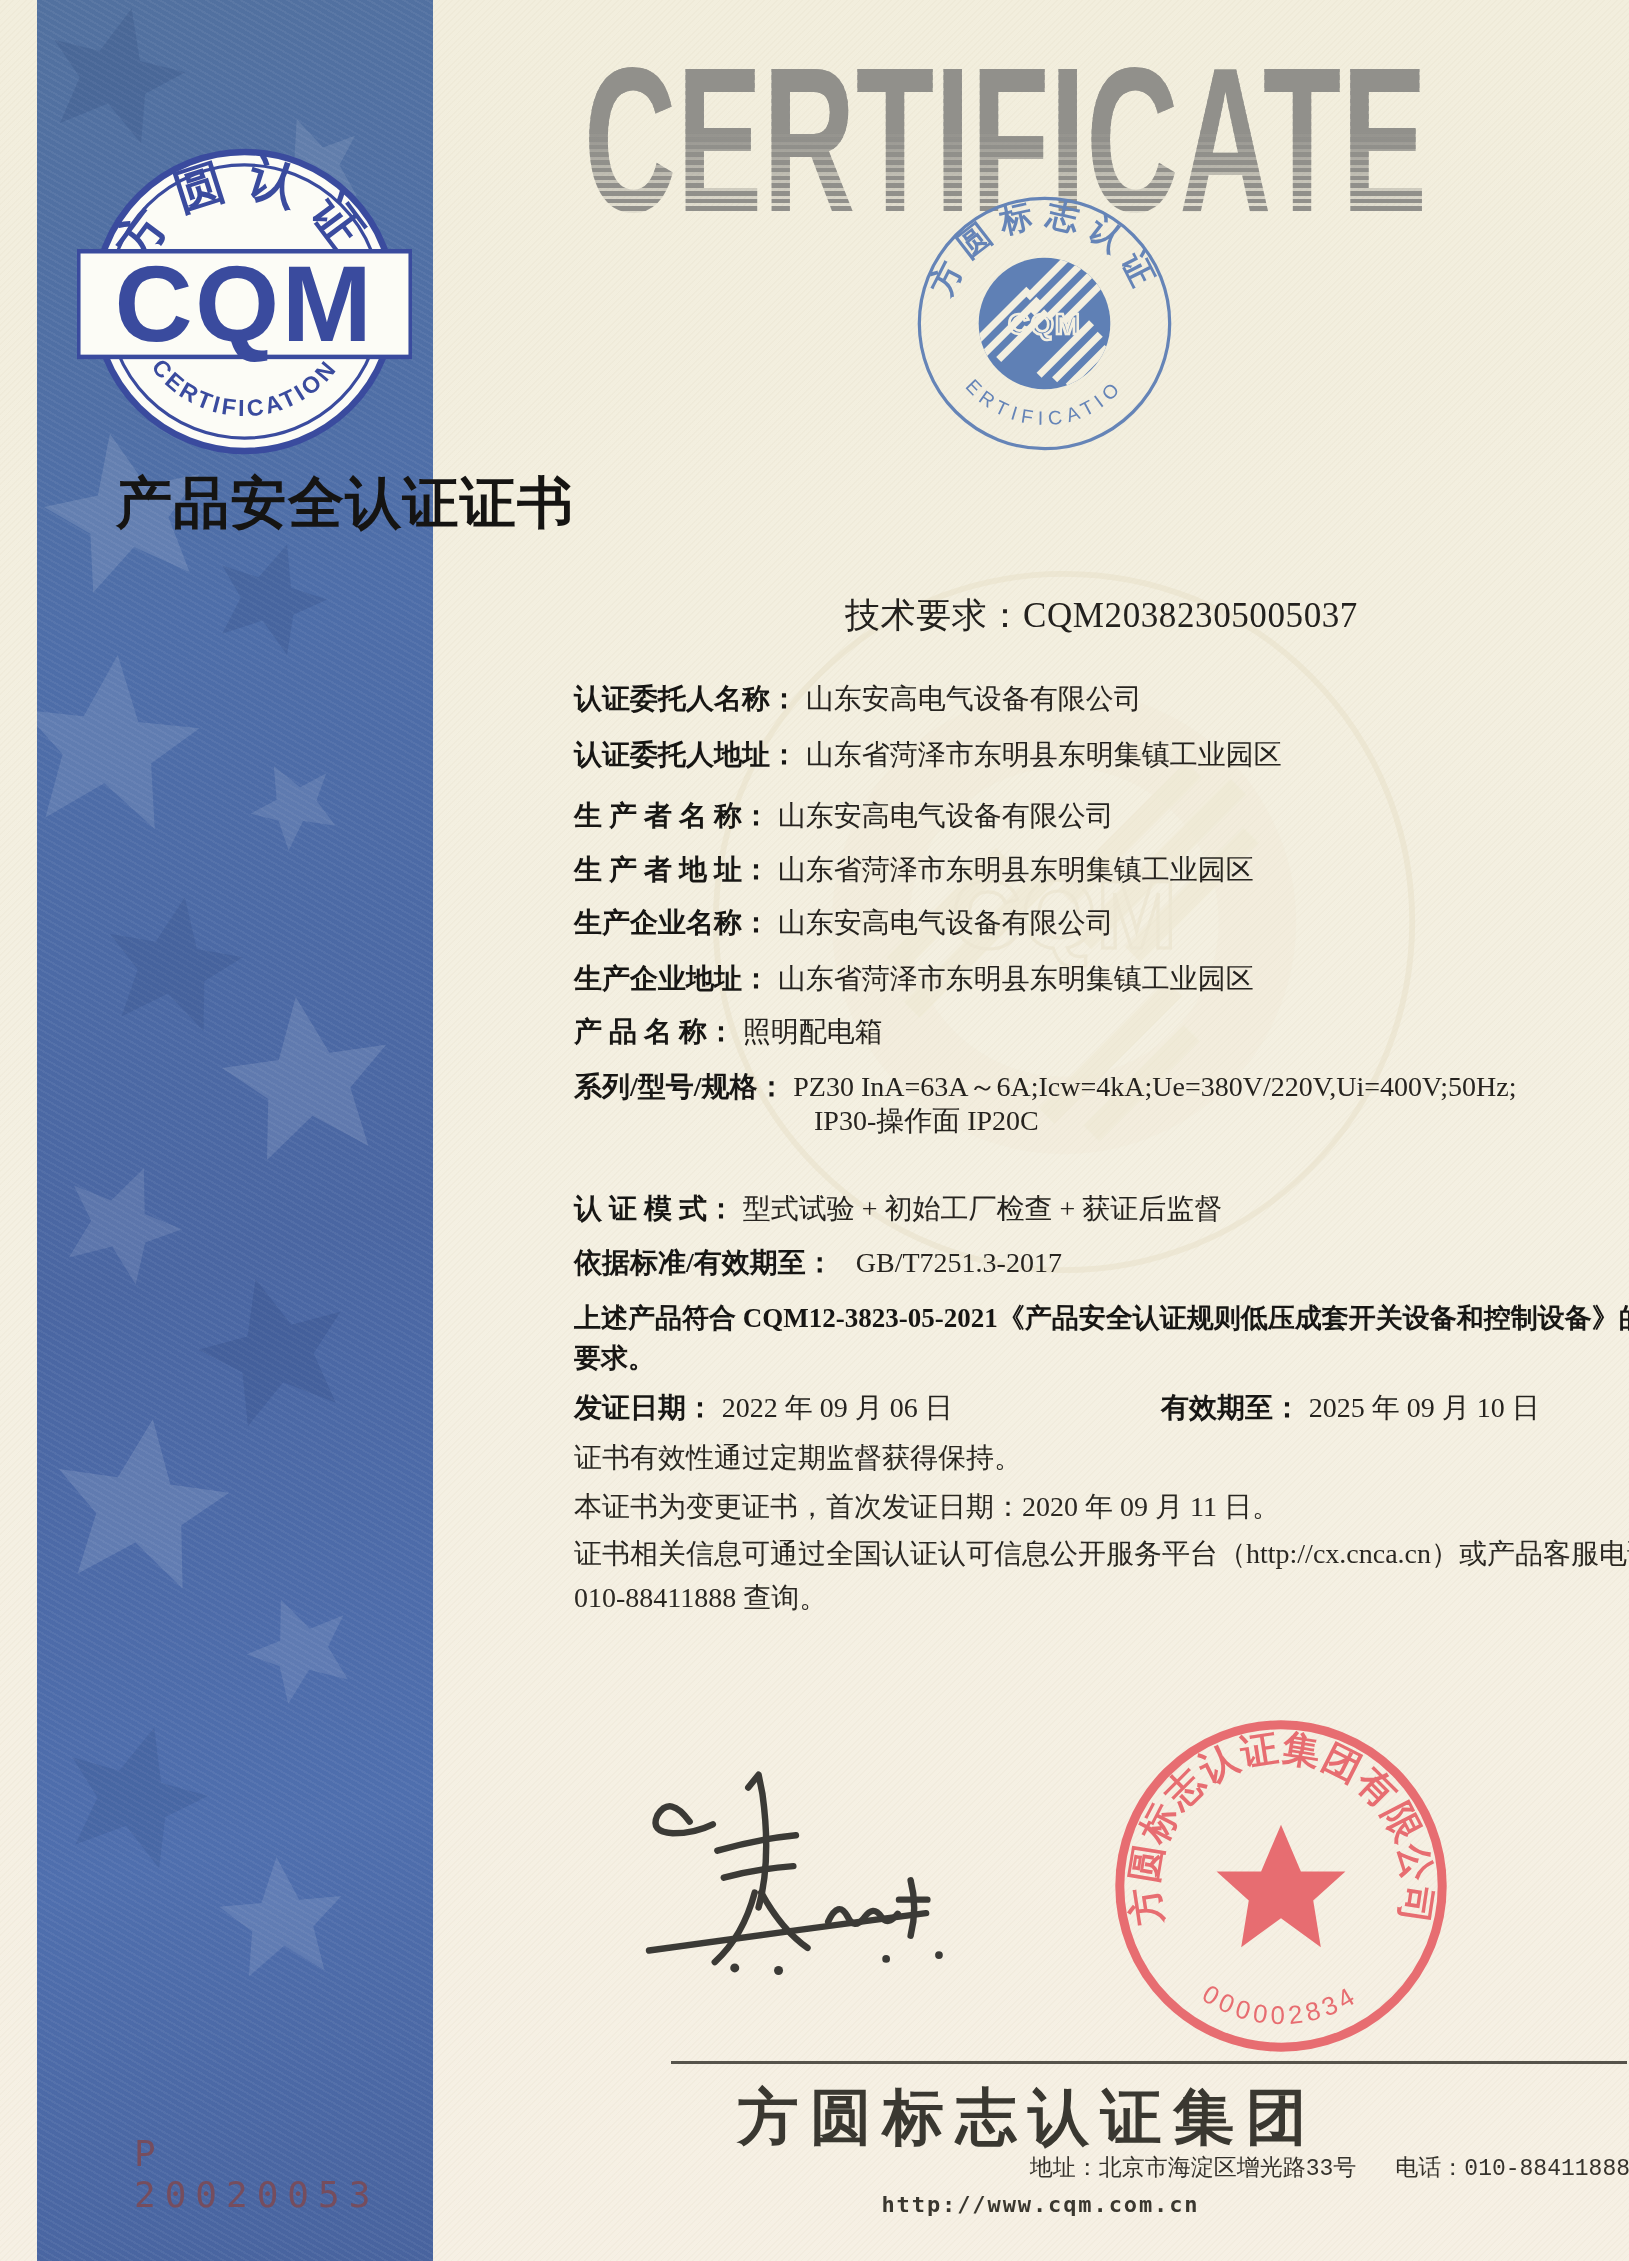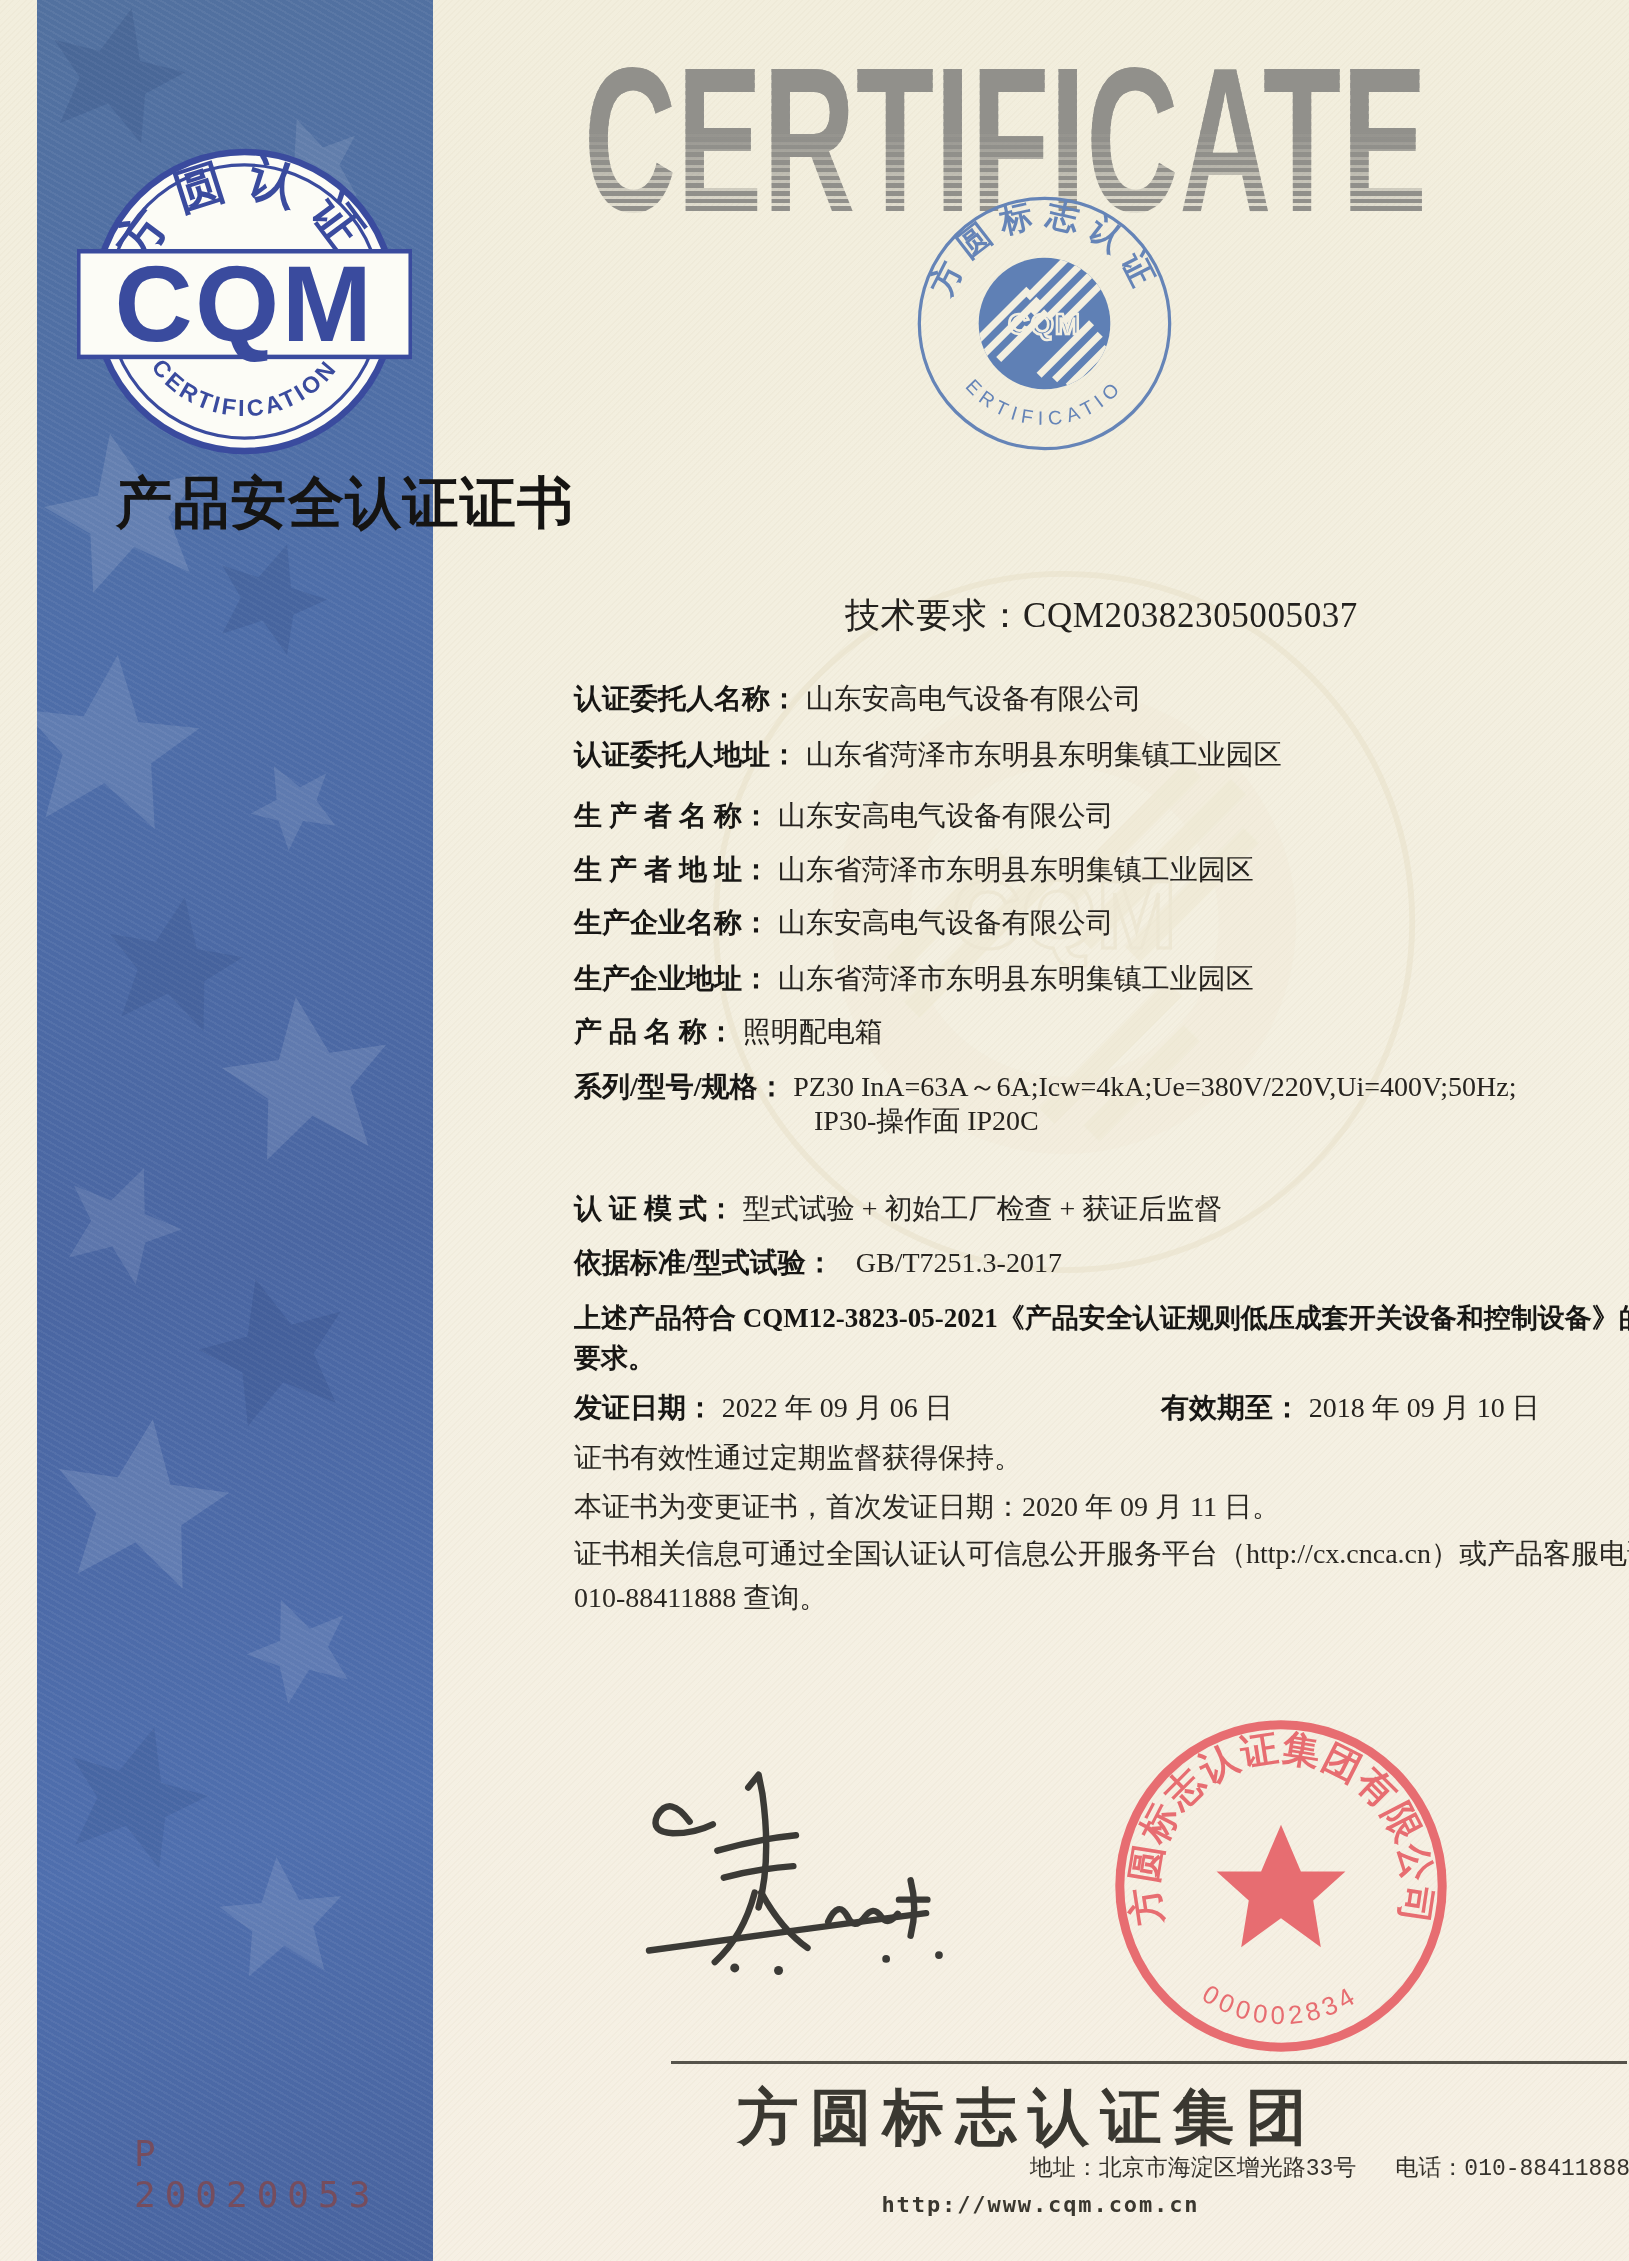--- a/index.html
+++ b/index.html
@@ -172,27 +172,27 @@
   <div class="row" style="top:683px"><span class="lbl">认证委托人名称：</span><span class="val">山东安高电气设备有限公司</span></div>
   <div class="row" style="top:739px"><span class="lbl">认证委托人地址：</span><span class="val">山东省菏泽市东明县东明集镇工业园区</span></div>
   <div class="row" style="top:800px"><span class="lbl">生 产 者 名 称：</span><span class="val">山东安高电气设备有限公司</span></div>
   <div class="row" style="top:854px"><span class="lbl">生 产 者 地 址：</span><span class="val">山东省菏泽市东明县东明集镇工业园区</span></div>
   <div class="row" style="top:907px"><span class="lbl">生产企业名称：</span><span class="val">山东安高电气设备有限公司</span></div>
   <div class="row" style="top:963px"><span class="lbl">生产企业地址：</span><span class="val">山东省菏泽市东明县东明集镇工业园区</span></div>
   <div class="row" style="top:1016px"><span class="lbl">产 品 名 称：</span><span class="val">照明配电箱</span></div>
   <div class="row" style="top:1071px"><span class="lbl">系列/型号/规格：</span><span class="val">PZ30 InA=63A～6A;Icw=4kA;Ue=380V/220V,Ui=400V;50Hz;</span></div>
   <div class="row" style="top:1105px;left:814px"><span class="val" style="padding-left:0">IP30-操作面 IP20C</span></div>
   <div class="row" style="top:1193px"><span class="lbl">认 证 模 式：</span><span class="val">型式试验 + 初始工厂检查 + 获证后监督</span></div>
-  <div class="row" style="top:1247px"><span class="lbl">依据标准/型式试验：</span><span class="val" style="padding-left:22px">GB/T7251.3-2017</span></div>
+  <div class="row" style="top:1247px"><span class="lbl">依据标准/有效期至：</span><span class="val" style="padding-left:22px">GB/T7251.3-2017</span></div>
 
   <div class="note boldline" style="top:1300px;font-size:27px">上述产品符合 CQM12-3823-05-2021《产品安全认证规则低压成套开关设备和控制设备》的</div>
   <div class="note boldline" style="top:1340px;font-size:27px">要求。</div>
 
   <div class="row" style="top:1392px"><span class="lbl">发证日期：</span><span class="val">2022 年 09 月 06 日</span></div>
-  <div class="row" style="top:1392px;left:1161px"><span class="lbl">有效期至：</span><span class="val">2018 年 09 月 10 日</span></div>
+  <div class="row" style="top:1392px;left:1161px"><span class="lbl">有效期至：</span><span class="val">2025 年 09 月 10 日</span></div>
 
   <div class="note" style="top:1439px">证书有效性通过定期监督获得保持。</div>
   <div class="note" style="top:1488px">本证书为变更证书，首次发证日期：2020 年 09 月 11 日。</div>
   <div class="note" style="top:1535px">证书相关信息可通过全国认证认可信息公开服务平台（http://cx.cnca.cn）或产品客服电话</div>
   <div class="note" style="top:1579px">010-88411888 查询。</div>
 
   <svg width="335" height="232" viewBox="0 0 520 360" style="position:absolute;left:622px;top:1754px;">
     <g fill="none" stroke="#3b3a36" stroke-width="10" stroke-linecap="round" stroke-linejoin="round">
       <path d="M105,105 q -30,-42 -50,-10 q -12,26 24,28 q 34,0 62,-14"></path>
       <path d="M196,52 l 16,-20 l 6,30 c 8,58 10,118 -6,176"></path>

